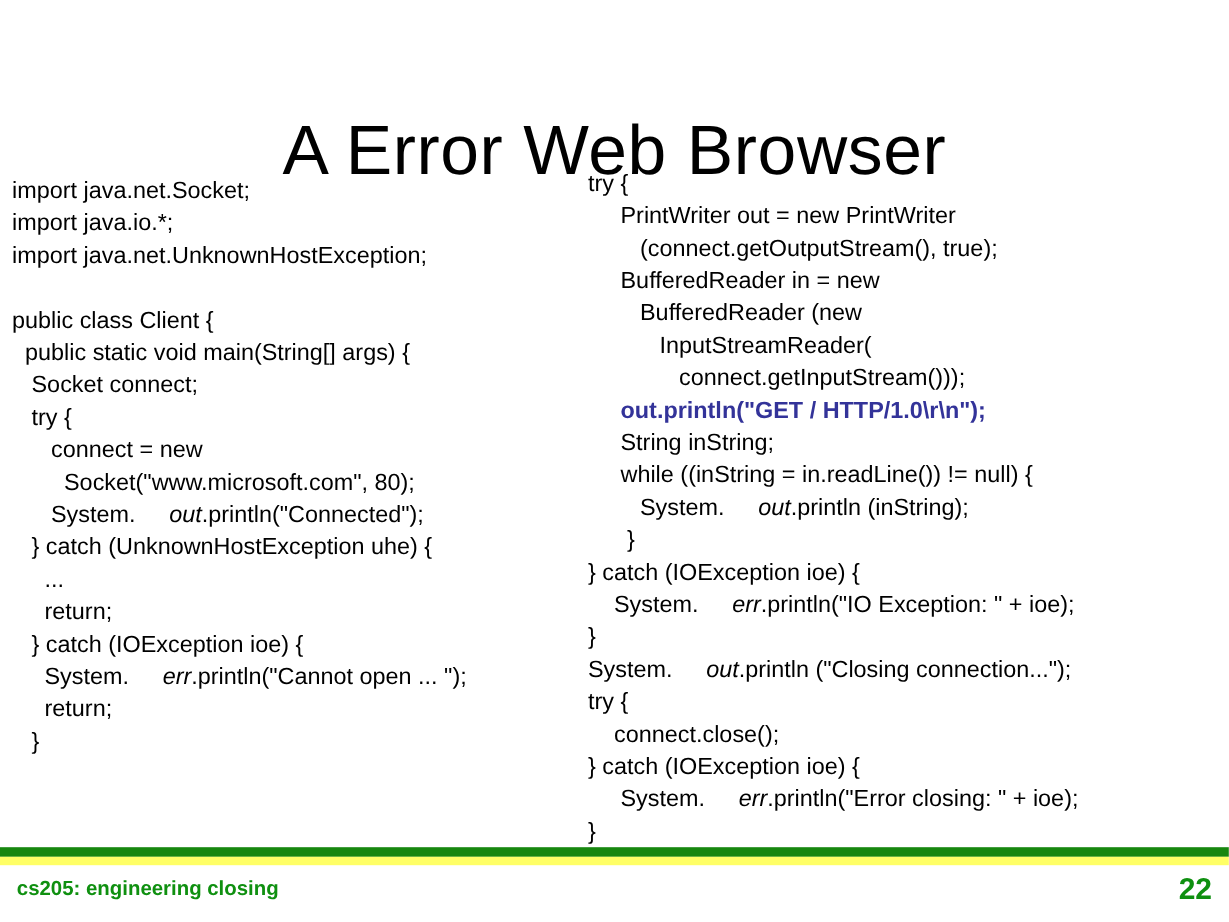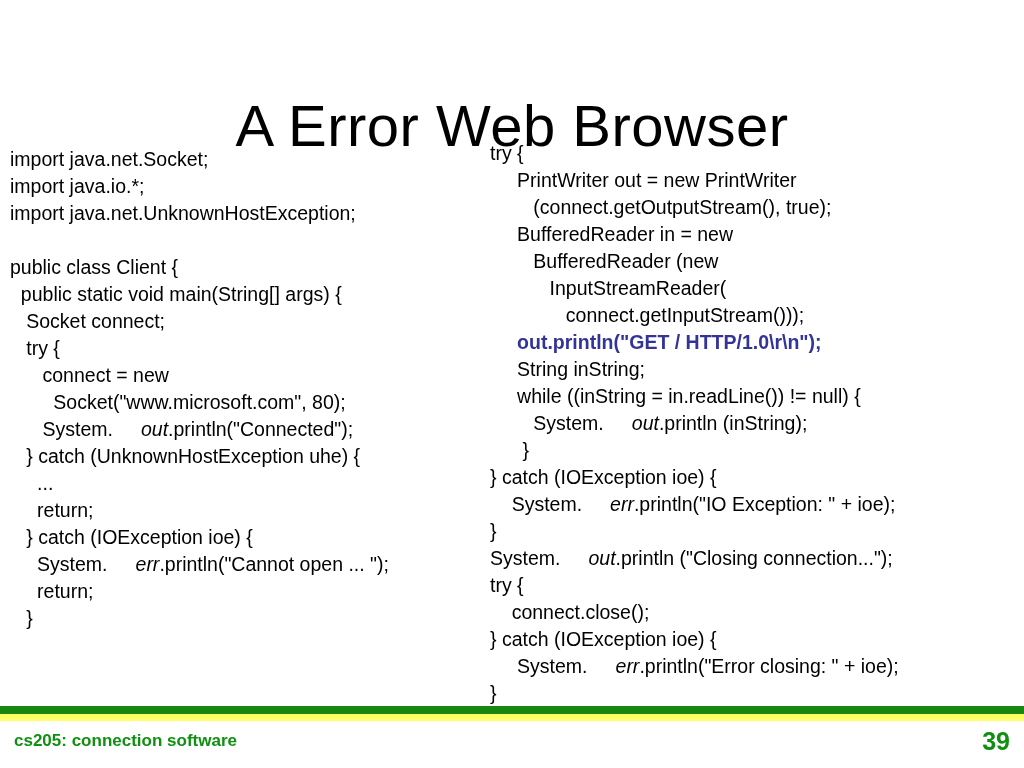--- a/index.html
+++ b/index.html
@@ -109,16 +109,16 @@
 
   <h1 id="slide-title">A Error Web Browser</h1>
 
   <div id="code-left" class="code-col"><div class="code-line"><span class="kw">import</span><span> java.net.Socket;</span></div><div class="code-line"><span class="kw">import</span><span> java.io.*;</span></div><div class="code-line"><span class="kw">import</span><span> java.net.UnknownHostException;</span></div><div class="code-line blank">&nbsp;</div><div class="code-line"><span class="kw">public class</span><span> Client {</span></div><div class="code-line"><span>  </span><span class="kw">public static void</span><span> main(String[] args) {</span></div><div class="code-line"><span>   Socket connect;</span></div><div class="code-line"><span>   </span><span class="kw">try</span><span> {</span></div><div class="code-line"><span>      connect = </span><span class="kw">new</span></div><div class="code-line"><span>        Socket("www.microsoft.com", 80);</span></div><div class="code-line"><span>      System.</span><span class="it">out</span><span>.println("Connected");</span></div><div class="code-line"><span>   } </span><span class="kw">catch</span><span> (UnknownHostException uhe) {</span></div><div class="code-line"><span>     ...</span></div><div class="code-line"><span>     </span><span class="kw">return</span><span>;</span></div><div class="code-line"><span>   } </span><span class="kw">catch</span><span> (IOException ioe) {</span></div><div class="code-line"><span>     System.</span><span class="it">err</span><span>.println("Cannot open ... ");</span></div><div class="code-line"><span>     </span><span class="kw">return</span><span>;</span></div><div class="code-line"><span>   }</span></div></div>
 
   <div id="code-right" class="code-col"><div class="code-line"><span class="kw">try</span><span> {</span></div><div class="code-line"><span>     PrintWriter out = </span><span class="kw">new</span><span> PrintWriter</span></div><div class="code-line"><span>        (connect.getOutputStream(), </span><span class="kw">true</span><span>);</span></div><div class="code-line"><span>     BufferedReader in = </span><span class="kw">new</span></div><div class="code-line"><span>        BufferedReader (</span><span class="kw">new</span></div><div class="code-line"><span>           InputStreamReader(</span></div><div class="code-line"><span>              connect.getInputStream()));</span></div><div class="code-line"><span class="hl">     out.println("GET / HTTP/1.0\r\n");</span></div><div class="code-line"><span>     String inString;</span></div><div class="code-line"><span>     </span><span class="kw">while</span><span> ((inString = in.readLine()) != </span><span class="kw">null</span><span>) {</span></div><div class="code-line"><span>        System.</span><span class="it">out</span><span>.println (inString);</span></div><div class="code-line"><span>      }</span></div><div class="code-line"><span>} </span><span class="kw">catch</span><span> (IOException ioe) {</span></div><div class="code-line"><span>    System.</span><span class="it">err</span><span>.println("IO Exception: " + ioe);</span></div><div class="code-line"><span>}</span></div><div class="code-line"><span>System.</span><span class="it">out</span><span>.println ("Closing connection...");</span></div><div class="code-line"><span class="kw">try</span><span> {</span></div><div class="code-line"><span>    connect.close();</span></div><div class="code-line"><span>} </span><span class="kw">catch</span><span> (IOException ioe) {</span></div><div class="code-line"><span>     System.</span><span class="it">err</span><span>.println("Error closing: " + ioe);</span></div><div class="code-line"><span>}</span></div></div>
 
   <div id="footer-rule"></div>
   <div id="footer-rule-accent"></div>
 
-  <div id="footer-text">cs205: connection software</div>
-  <div id="page-number">39</div>
+  <div id="footer-text">cs205: engineering closing</div>
+  <div id="page-number">22</div>
 
 </div>
 
 </body></html>

